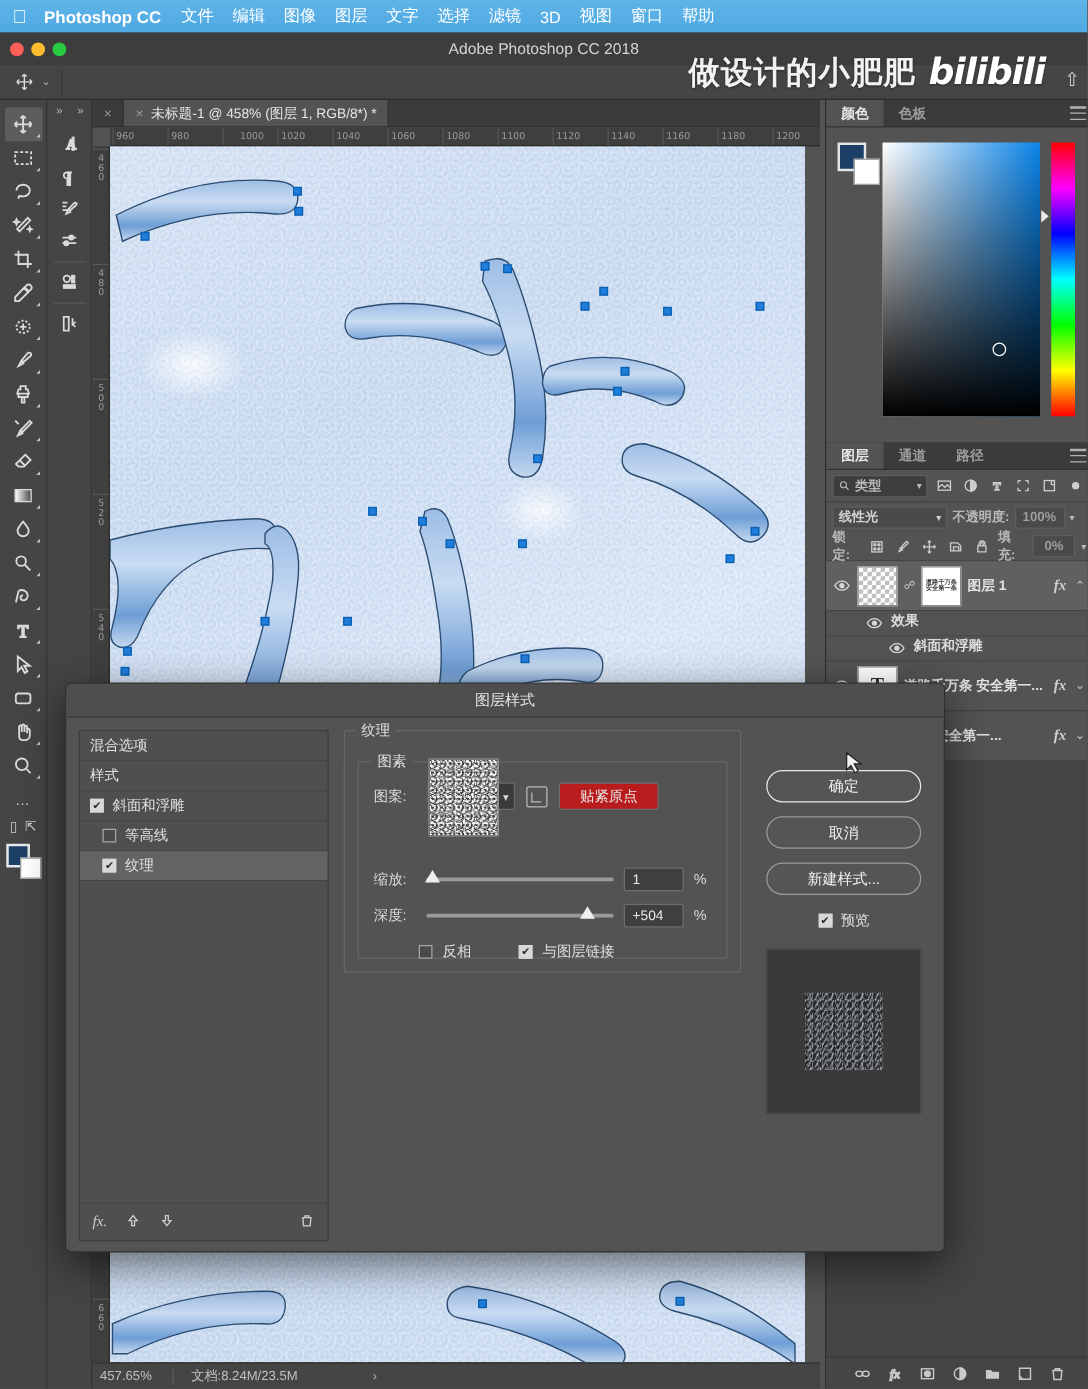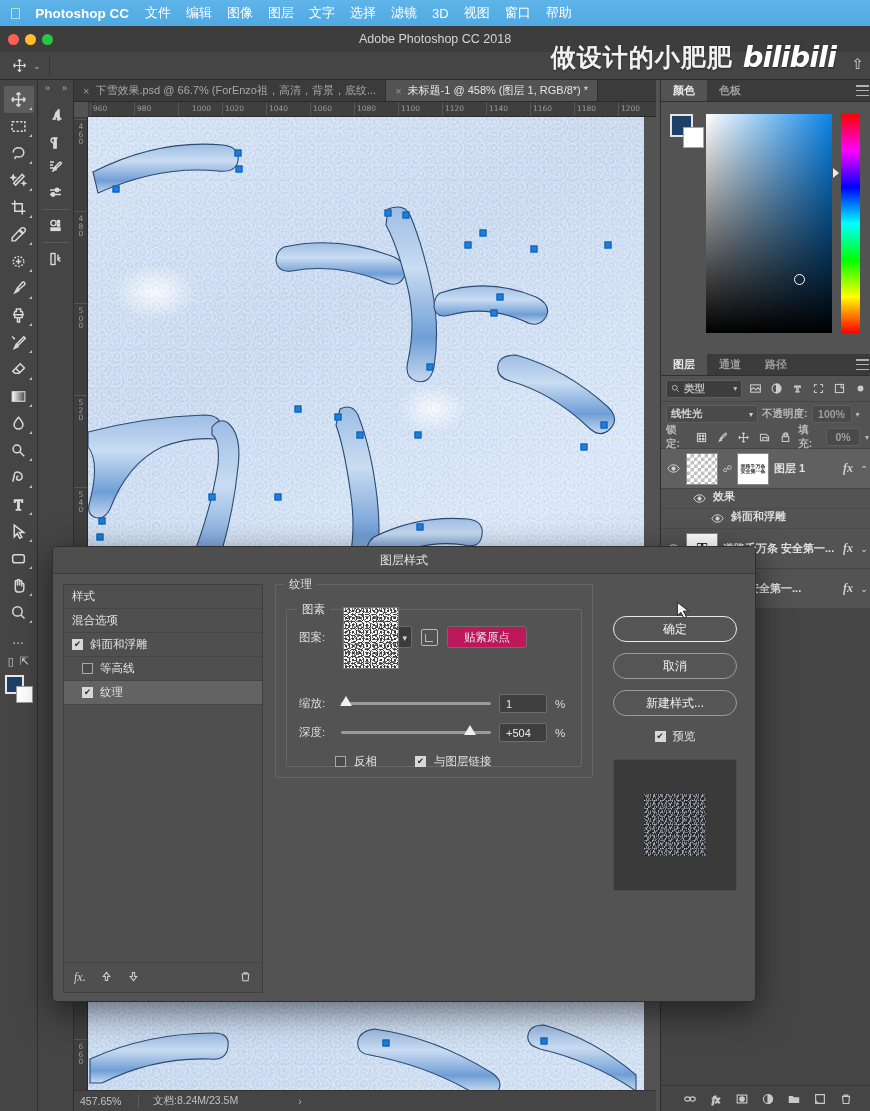--- a/index.html
+++ b/index.html
@@ -292,21 +292,21 @@
       repeating-radial-gradient(circle at 1px 5px, #ffffff 0 1px, rgba(0,0,0,0) 1px 2.6px),
       repeating-radial-gradient(circle at 4px 6px, #525252 0 .7px, rgba(0,0,0,0) .7px 4px);
     background-size: 7px 7px, 9px 9px, 6px 6px, 11px 11px;
   }
   .pat-arrow { position: absolute; right: 4px; top: 6px; font-size: 9px; color: #d5d5d5; }
   .pat-newbtn { width: 17px; height: 17px; border: 1px solid #b9b9b9; border-radius: 2px;
                 position: relative; }
   .pat-newbtn::after { content: ''; position: absolute; left: 3px; bottom: 3px;
                        width: 7px; height: 7px; border-left: 1px solid #b9b9b9;
                        border-bottom: 1px solid #b9b9b9; }
-  .btn-snap { height: 22px; padding: 0 16px; background: #be185d; border: 1px solid #6d6d6d;
+  .btn-snap { height: 22px; padding: 0 16px; background: #b91c1c; border: 1px solid #6d6d6d;
               border-radius: 3px; color: #e6e6e6; font-size: 11.5px;
               display: flex; align-items: center; }
   .slider-row { display: flex; align-items: center; gap: 8px; margin-top: 10px; }
   .sl-label { font-size: 11.5px; color: #dcdcdc; width: 34px; text-align: left; }
   .track { position: relative; width: 150px; height: 3px; background: #9a9a9a; border-radius: 2px; }
   .knob { position: absolute; top: -6px; width: 0; height: 0;
           border-left: 6px solid transparent; border-right: 6px solid transparent;
           border-bottom: 10px solid #efefef; transform: translateX(-6px); }
   .numbox { width: 48px; height: 19px; background: #3f3f3f; border: 1px solid #6d6d6d;
             border-radius: 2px; color: #e8e8e8; font-size: 11px; display: flex;
@@ -549,21 +549,20 @@
       <svg viewBox="0 0 16 16">
           <rect x="3" y="2.5" width="4" height="11"></rect>
           <path d="M10 3.5v5l2.4-2M10 8.5l2.4 2"></path>
         </svg>
     </div>
   </div>
 
   <div class="tabbar">
     <div class="tab">
       <span class="x">×</span>
-      <span>下雪效果.psd @ 66.7% (ForEnzo祖，高清，背景，底纹...</span>
     </div>
     <div class="tab active">
       <span class="x">×</span>
       <span>未标题-1 @ 458% (图层 1, RGB/8*) *</span>
     </div>
   </div>
 
   <div class="docarea">
     <div class="ruler-h" id="rulerH">
         <span class="tick" style="left: 2px;"></span>
@@ -924,24 +923,24 @@
   </div>
 
   <div class="dialog">
     <div class="dlg-title">
       <span>图层样式</span>
     </div>
     <div class="dlg-body">
 
       <div class="dlg-left">
         <div class="st-row">
-          <span>样式</span>
+          <span>混合选项</span>
         </div>
         <div class="st-row">
-          <span>混合选项</span>
+          <span>样式</span>
         </div>
         <div class="st-row">
           <span class="cb on"></span>
           <span>斜面和浮雕</span>
         </div>
         <div class="st-row sub">
           <span class="cb"></span>
           <span>等高线</span>
         </div>
         <div class="st-row sub hl">

